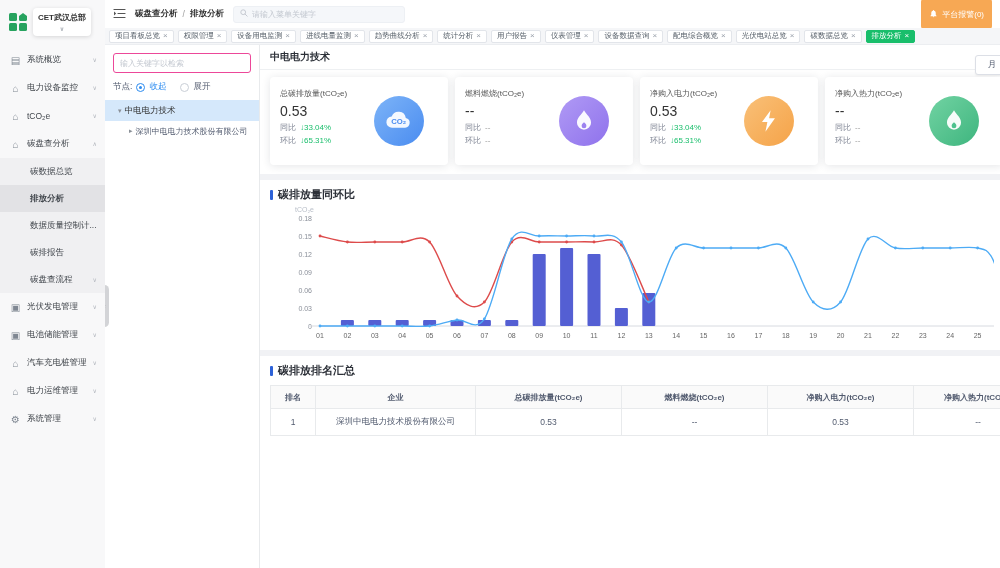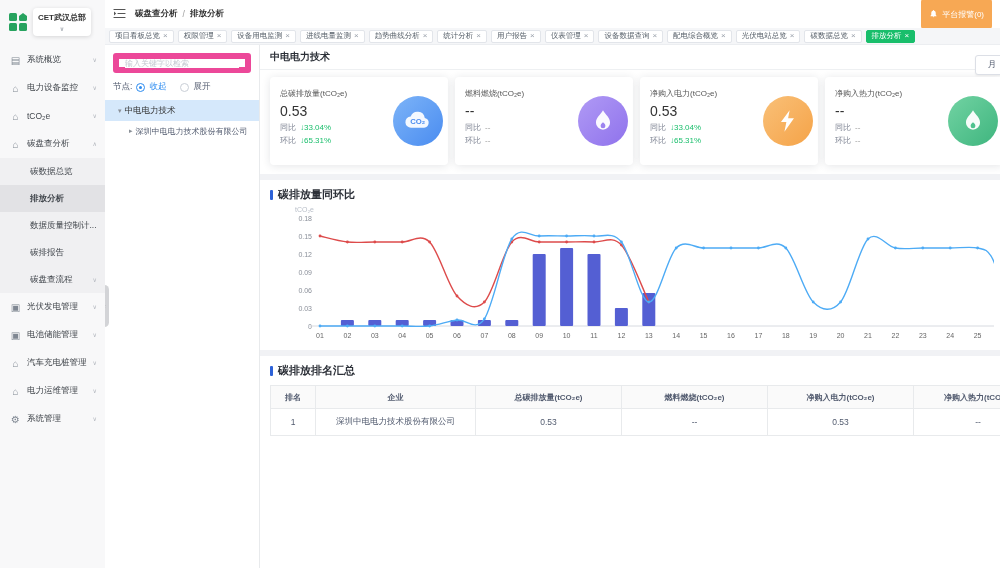--- a/index.html
+++ b/index.html
@@ -35,21 +35,21 @@
 
   
   .tabbar { position:absolute; left:105px; top:28px; right:0; height:17px; background:#f5f6f8; border-bottom:1px solid #eceef1; display:flex; align-items:center; gap:4px; padding:0 4px; overflow:hidden; }
   .tab { flex:0 0 auto; background:#fff; border:1px solid #e2e5ea; border-radius:2px; height:13px; display:flex; align-items:center; gap:3px; padding:0 5px; font-size:7.5px; color:#57606a; white-space:nowrap; cursor:pointer; }
   .tab .x { color:#9aa1ab; font-size:8px; line-height:1; }
   .tab.active { background:#19be6b; border-color:#19be6b; color:#fff; }
   .tab.active .x { color:#fff; }
 
   
   .tree-panel { position:absolute; left:105px; top:45px; width:155px; bottom:0; background:#fff; border-right:1px solid #e8eaec; z-index:2; }
-  .tree-search { margin:8px; height:20px; border:6px solid #ec4899; border-radius:3px; display:flex; align-items:center; padding:0 6px; }
+  .tree-search { margin:8px; height:20px; border:1px solid #ec4899; border-radius:3px; display:flex; align-items:center; padding:0 6px; }
   .tree-search input { border:none; outline:none; width:100%; font-size:8px; color:#666; font-family:inherit; }
   .node-row { display:flex; align-items:center; gap:4px; padding:0 8px 7px; font-size:8.5px; color:#515a6e; }
   .radio { width:9px; height:9px; border:1px solid #c9ced6; border-radius:50%; position:relative; flex:0 0 auto; cursor:pointer; }
   .radio.sel { border-color:#2d8cf0; }
   .radio.sel::after { content:""; position:absolute; left:2px; top:2px; width:3px; height:3px; background:#2d8cf0; border-radius:50%; }
   .radio-lbl { cursor:pointer; }
   .radio-lbl.sel { color:#2d8cf0; }
   .radio-lbl + .radio { margin-left:10px; }
   .tree-root { height:21px; background:#d5e8fb; display:flex; align-items:center; gap:3px; padding-left:13px; font-size:8.5px; color:#333; cursor:pointer; }
   .caret { color:#8a9097; font-size:7px; }
@@ -62,21 +62,21 @@
   .main-header { height:25px; border-bottom:1px solid #eef0f2; display:flex; align-items:center; padding:0 10px; font-size:10px; font-weight:bold; color:#2c3038; }
   .month-btn { position:absolute; top:10px; right:-9px; width:34px; height:20px; background:#fff; border:1px solid #dcdfe6; border-radius:3px; font-size:8.5px; color:#515a6e; display:flex; align-items:center; justify-content:center; box-shadow:0 1px 2px rgba(0,0,0,.06); cursor:pointer; z-index:2; }
 
   .cards { display:flex; gap:7px; padding:7px 10px 9px; overflow:hidden; }
   .kpi-card { flex:0 0 178px; height:88px; background:#fff; border-radius:4px; box-shadow:0 1px 8px rgba(31,45,61,.12); position:relative; padding:11px 10px; }
   .kpi-label { font-size:8px; color:#555; }
   .kpi-value { font-size:14px; font-weight:500; color:#333; margin:4px 0 3px; }
   .kpi-metric { font-size:8px; color:#808695; line-height:12.5px; display:flex; gap:4px; }
   .kpi-metric .trend-down { color:#19be6b; }
   .kpi-metric .trend-na { color:#999; }
-  .kpi-icon { position:absolute; right:5px; top:50%; transform:translateY(-50%); width:50px; height:50px; border-radius:50%; display:flex; align-items:center; justify-content:center; }
+  .kpi-icon { position:absolute; right:24px; top:50%; transform:translateY(-50%); width:50px; height:50px; border-radius:50%; display:flex; align-items:center; justify-content:center; }
 
   .band { height:6px; background:#f1f2f5; }
   .section { padding:7px 10px 6px; }
   .sec-title { display:flex; align-items:center; gap:5px; font-size:11px; font-weight:bold; color:#2c3038; }
   .bar-marker { width:3px; height:10px; background:#2d62d8; border-radius:1px; }
 
   .chart-svg { display:block; margin-top:2px; }
 
   .rank-table { border-collapse:collapse; table-layout:fixed; width:772px; margin-top:7px; }
   .rank-table th { background:#fafafa; border:1px solid #e8eaec; font-size:8px; font-weight:bold; color:#515a6e; height:23px; text-align:center; padding:0 3px; }
@@ -175,20 +175,29 @@
             <line x1="5" y1="5.5" x2="12" y2="5.5"></line>
             <line x1="1" y1="9.5" x2="12" y2="9.5"></line>
           </g>
           <path d="M1 3.6 3.2 5.5 1 7.4Z" fill="#555"></path>
         </svg>
     </span>
     <div class="breadcrumb">
       <span>碳盘查分析</span>
       <span class="sep">/</span>
       <span>排放分析</span>
+    </div>
+    <div class="menu-search">
+      <span>
+        <svg width="8" height="8" viewBox="0 0 10 10">
+            <circle cx="4" cy="4" r="3" fill="none" stroke="#c3c8d0" stroke-width="1.2"></circle>
+            <line x1="6.4" y1="6.4" x2="9" y2="9" stroke="#c3c8d0" stroke-width="1.2" stroke-linecap="round"></line>
+          </svg>
+      </span>
+      <input placeholder="请输入菜单关键字" style="">
     </div>
     <div class="alarm-btn">
       <span>
         <svg width="9" height="9" viewBox="0 0 24 24">
             <path d="M12 22c1.1 0 2-.9 2-2h-4c0 1.1.9 2 2 2zm6-6v-5c0-3.07-1.63-5.64-4.5-6.32V4a1.5 1.5 0 0 0-3 0v.68C7.63 5.36 6 7.92 6 11v5l-2 2v1h16v-1l-2-2z" fill="#fff"></path>
           </svg>
       </span>
       <span>平台报警(0)</span>
     </div>
   </div>

